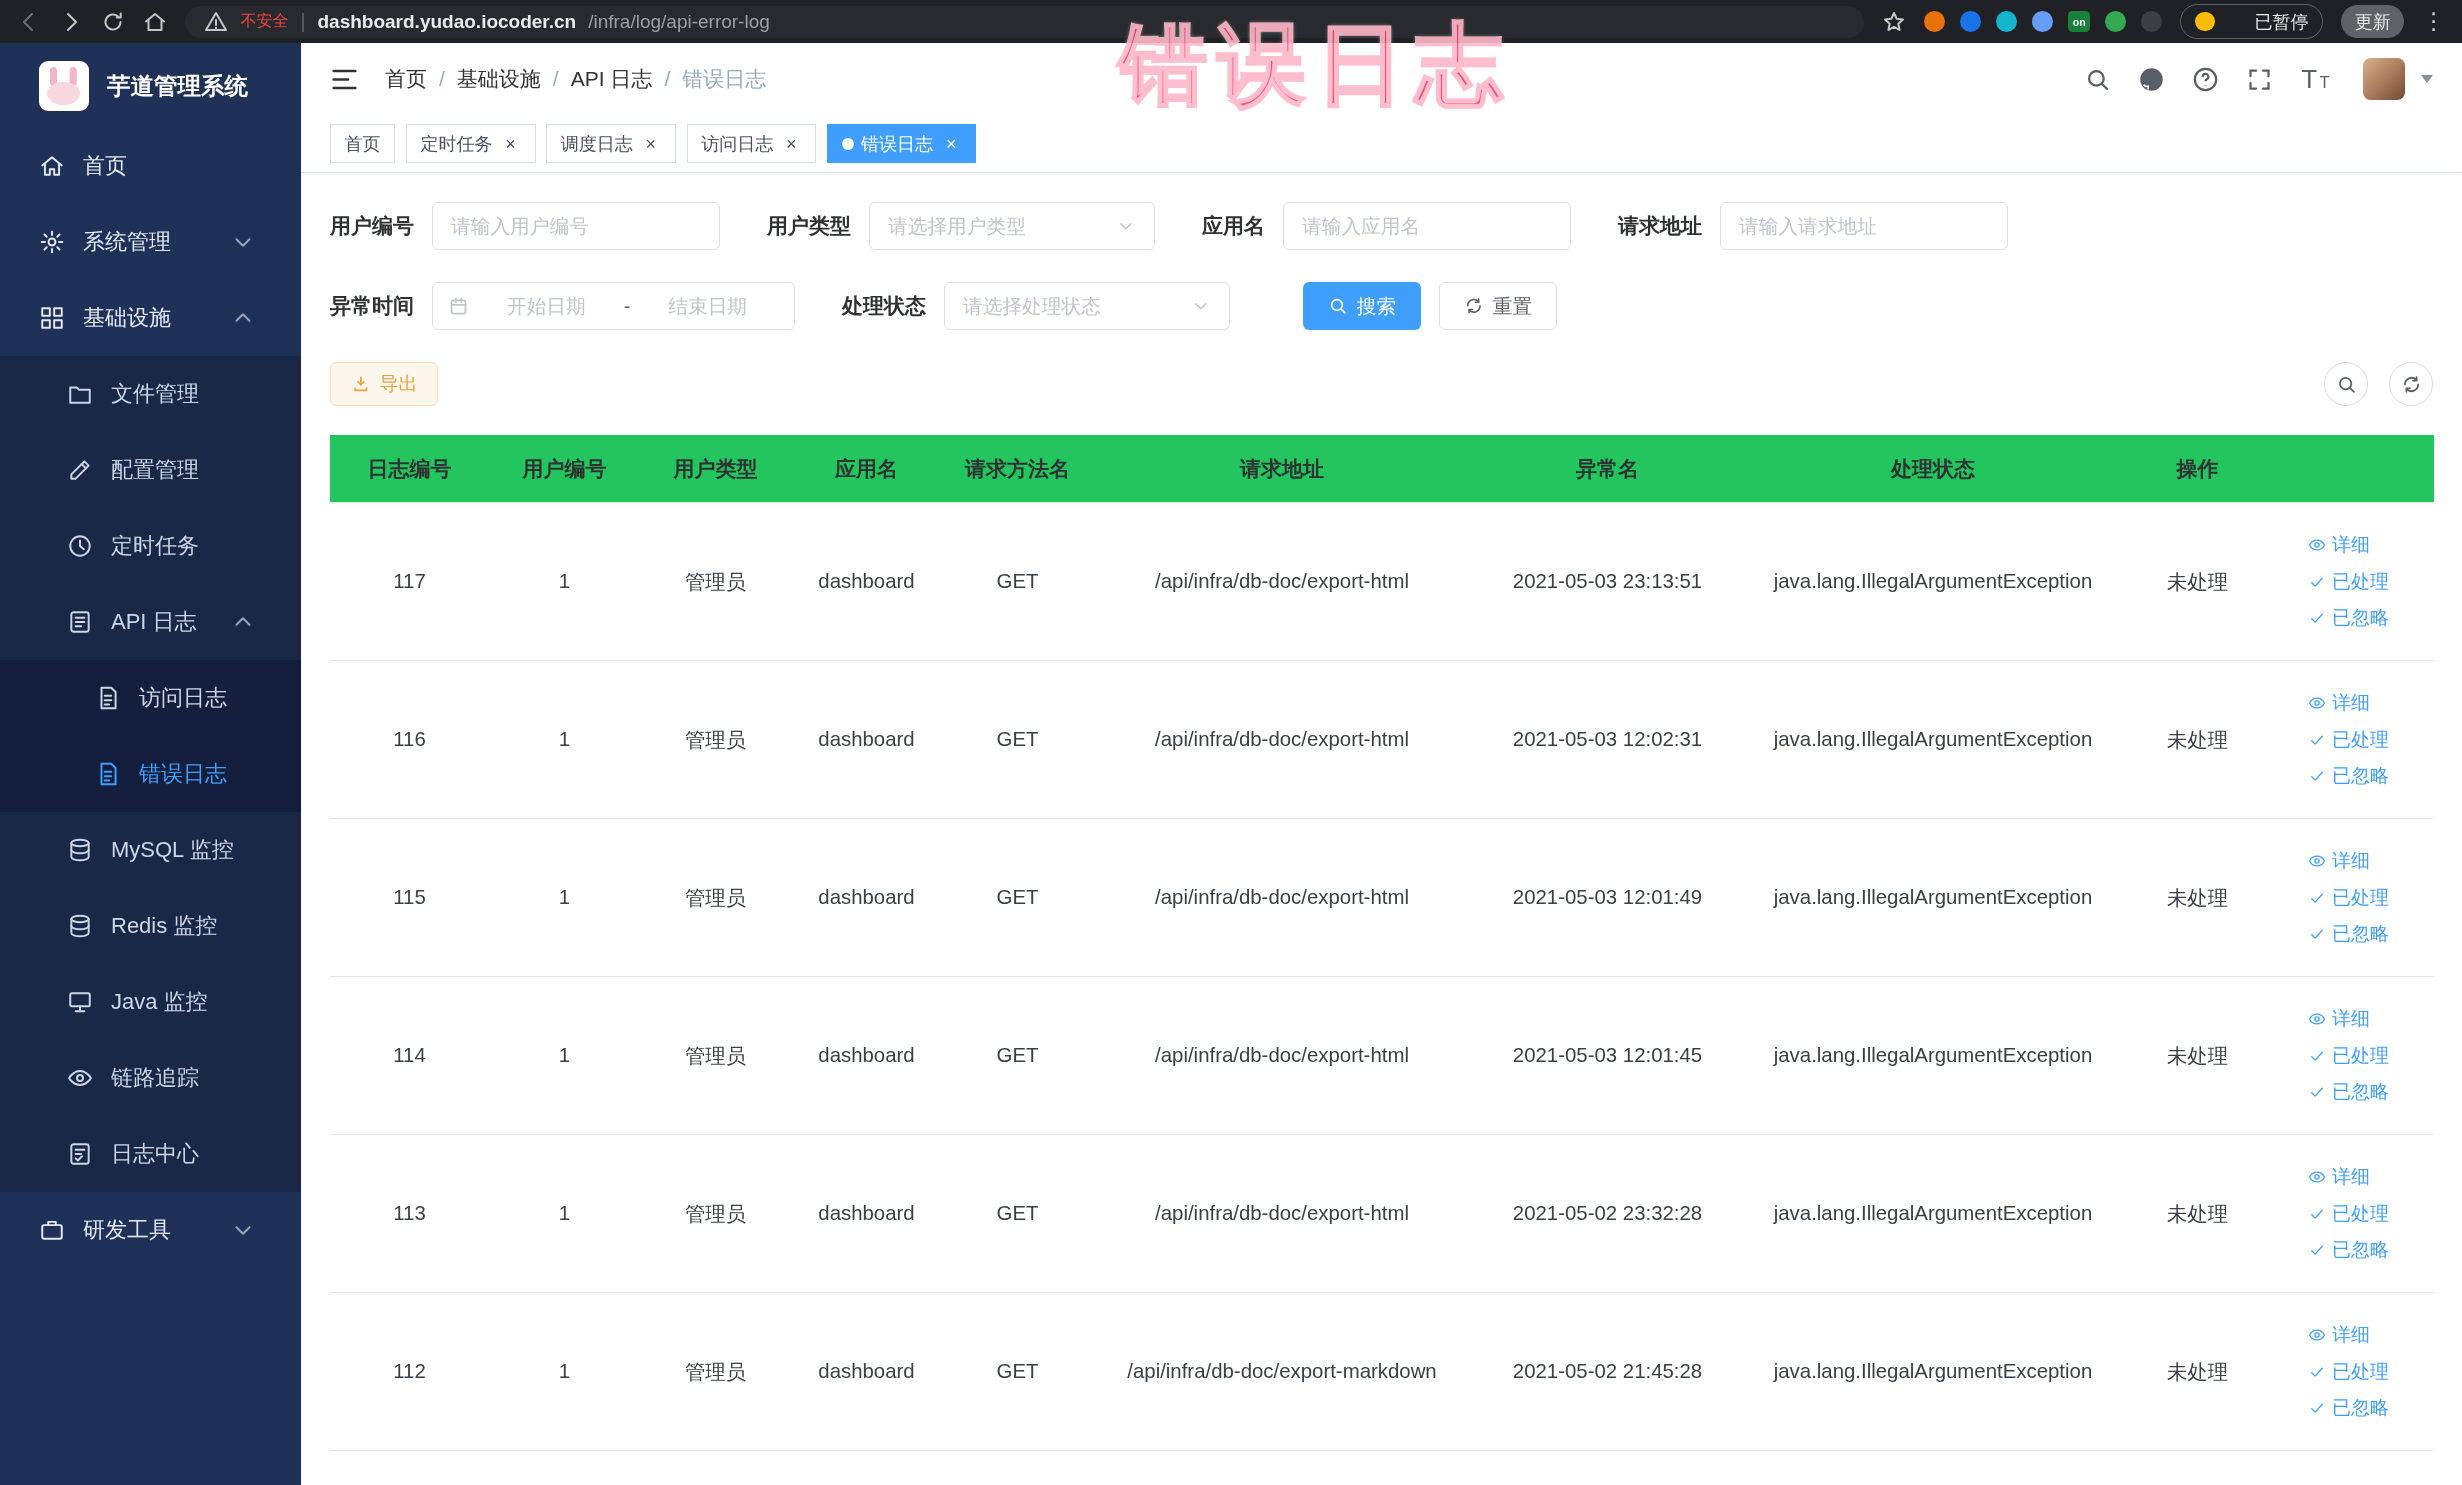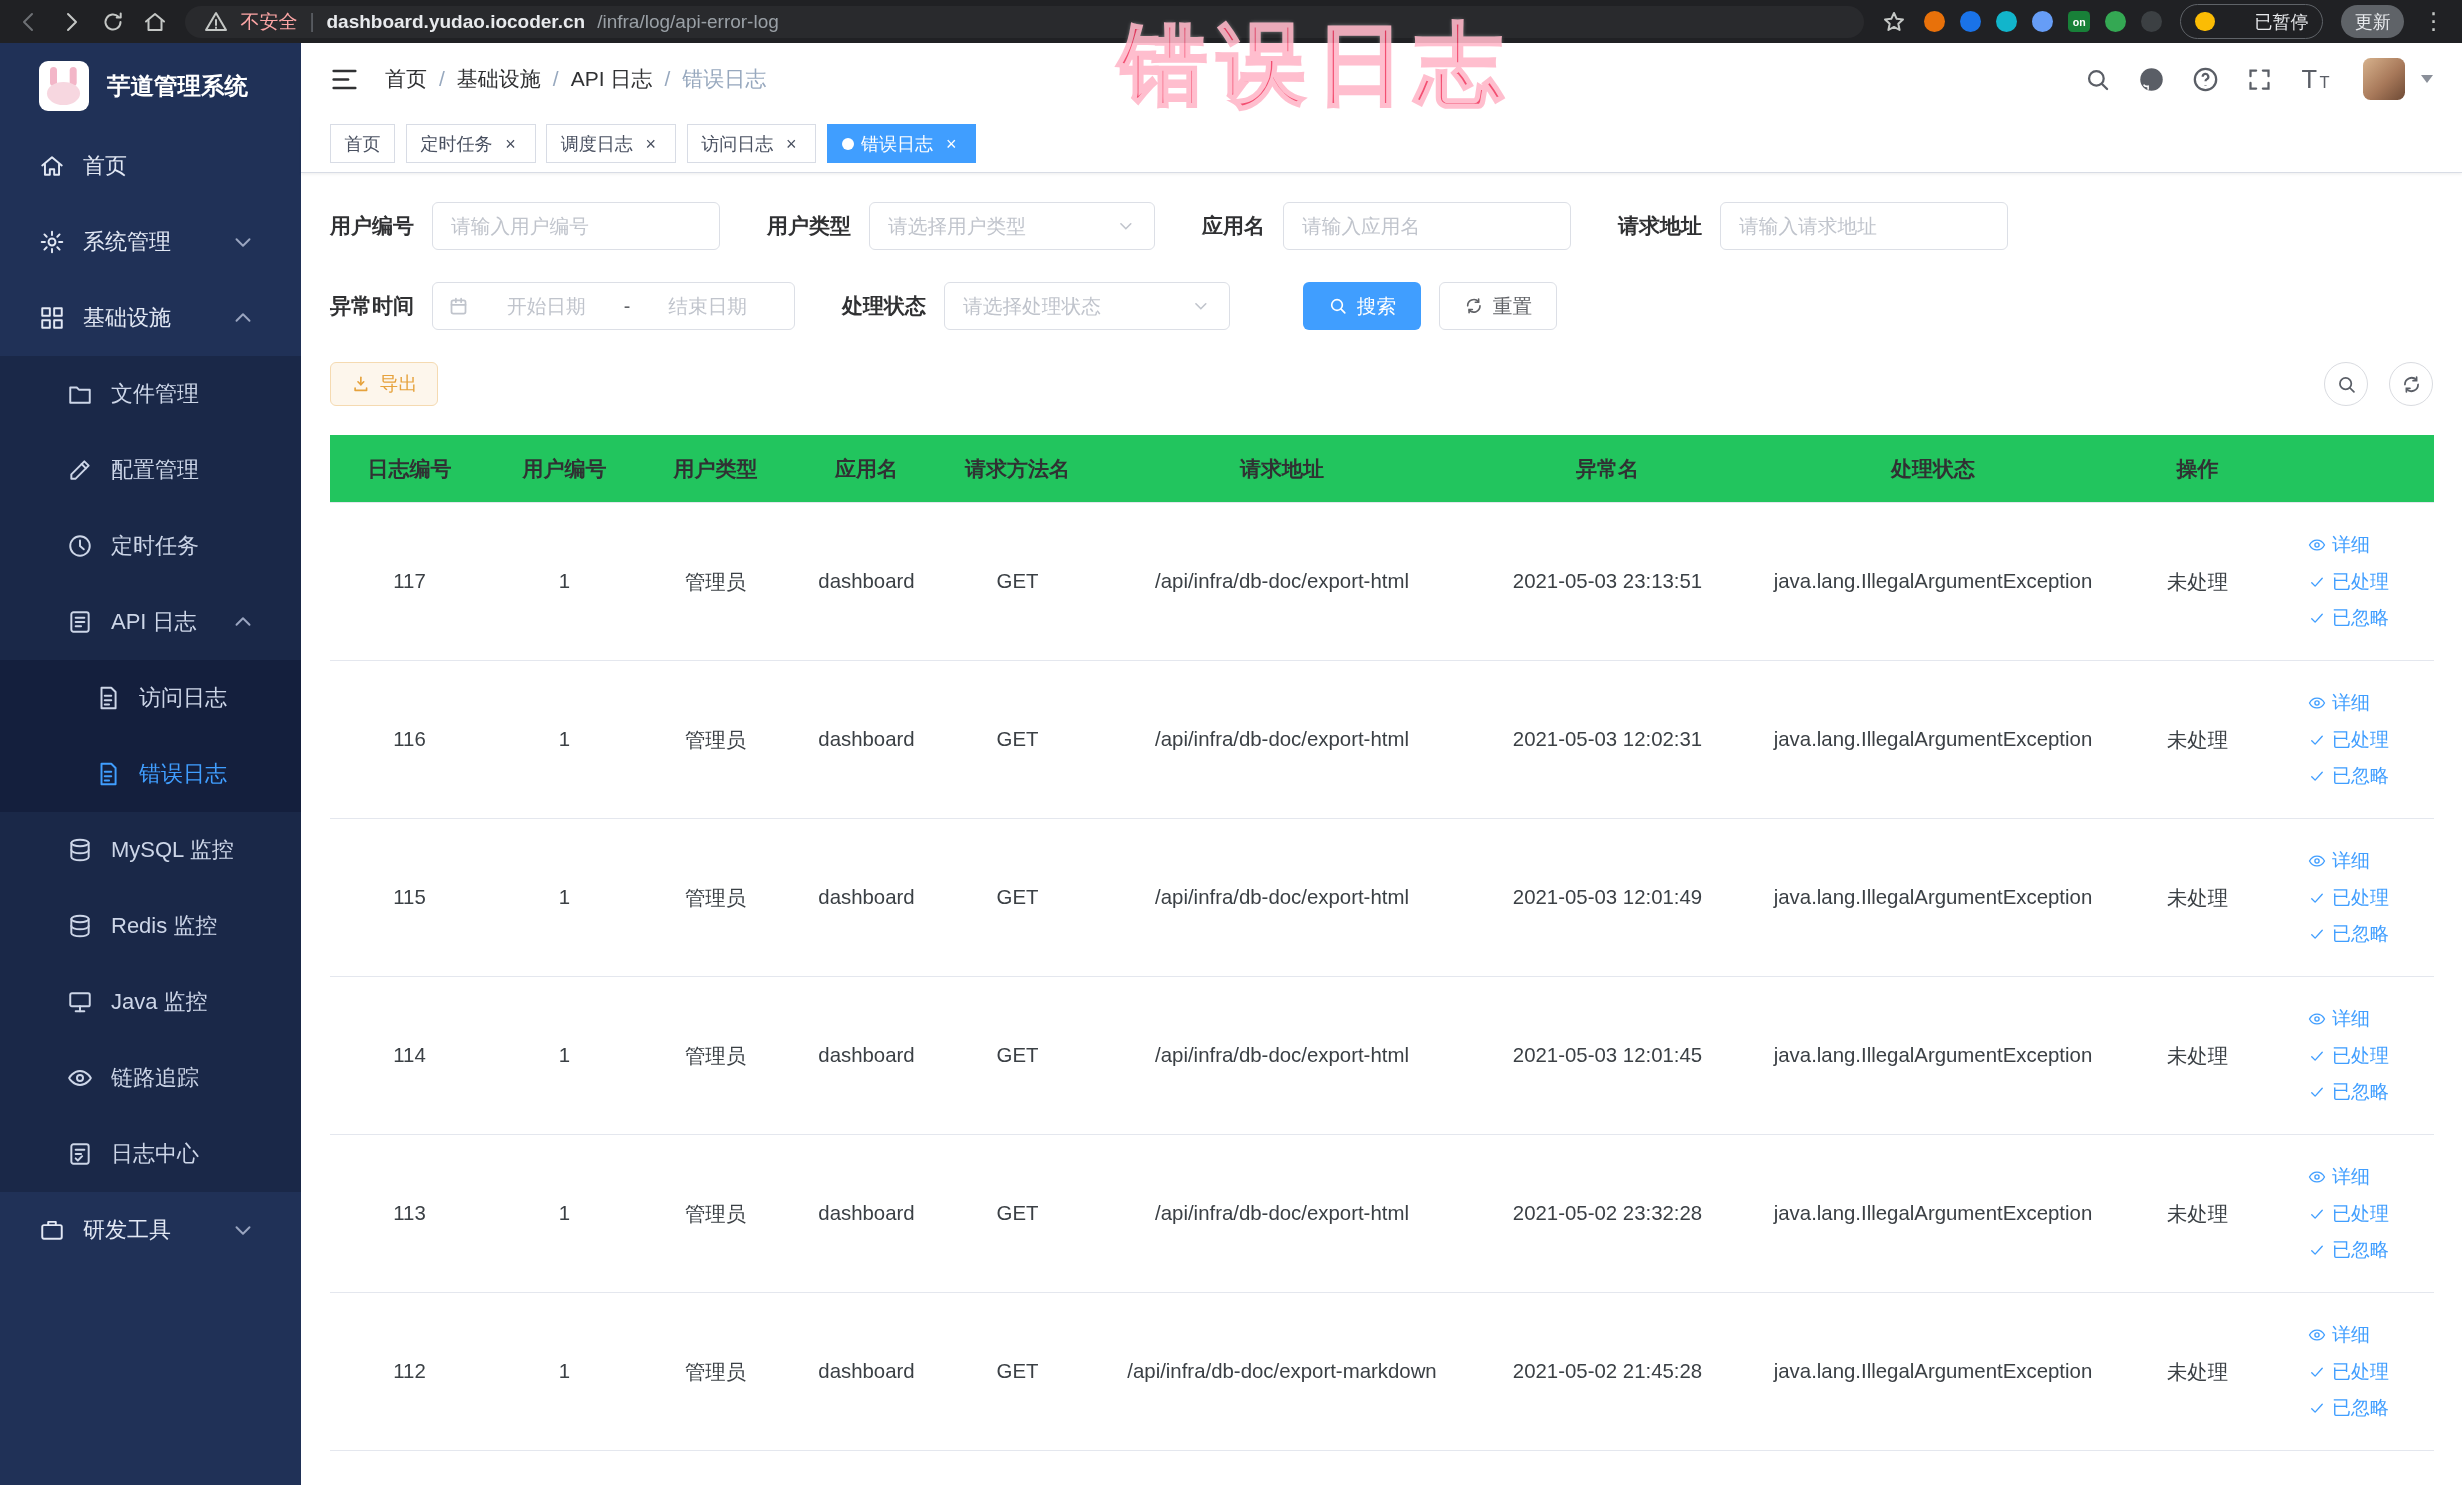--- a/index.html
+++ b/index.html
@@ -11,21 +11,21 @@
   }
   svg.ic { width:1em; height:1em; display:inline-block; vertical-align:middle; }
 
   
   .browser-bar { height:43px; background:#202124; display:flex; align-items:center;
     padding:0 16.7px; gap:18px; color:#c4c7c5; font-size:19.7px; position:relative; z-index:5; }
   .bicon { font-size:24px; color:#c4c7c5; display:flex; align-items:center; }
   .bicon.dim { color:#6e7175; }
   .omnibox { flex:1; display:flex; align-items:center; gap:12px; background:#292a2d;
     border-radius:756px; height:32px; padding:0 19.7px; min-width:0; }
-  .sec-label { color:#fca5a5; font-size:19px; white-space:nowrap; }
+  .sec-label { color:#ef4444; font-size:16px; white-space:nowrap; }
   .omni-sep { color:#5f6368; }
   .url-domain { color:#e8eaed; font-weight:700; font-size:19px; white-space:nowrap; }
   .url-path { color:#9aa0a6; font-size:19px; white-space:nowrap; overflow:hidden; text-overflow:ellipsis; }
   .ext-strip { display:flex; align-items:center; gap:15px; }
   .ext-dot { width:21px; height:21px; border-radius:50%; display:flex; align-items:center;
     justify-content:center; font-size:10.6px; color:#fff; font-weight:700; flex:none; }
   .pill { display:flex; align-items:center; gap:7.6px; border-radius:756px; padding:4.5px 13.6px;
     font-size:18px; white-space:nowrap; }
   .pill.paused { border:0.8px solid #5f6368; color:#e8eaed;gap:40px; }
   .smiley { width:19.7px; height:19.7px; border-radius:50%; background:#fbbc04; display:inline-block; }

